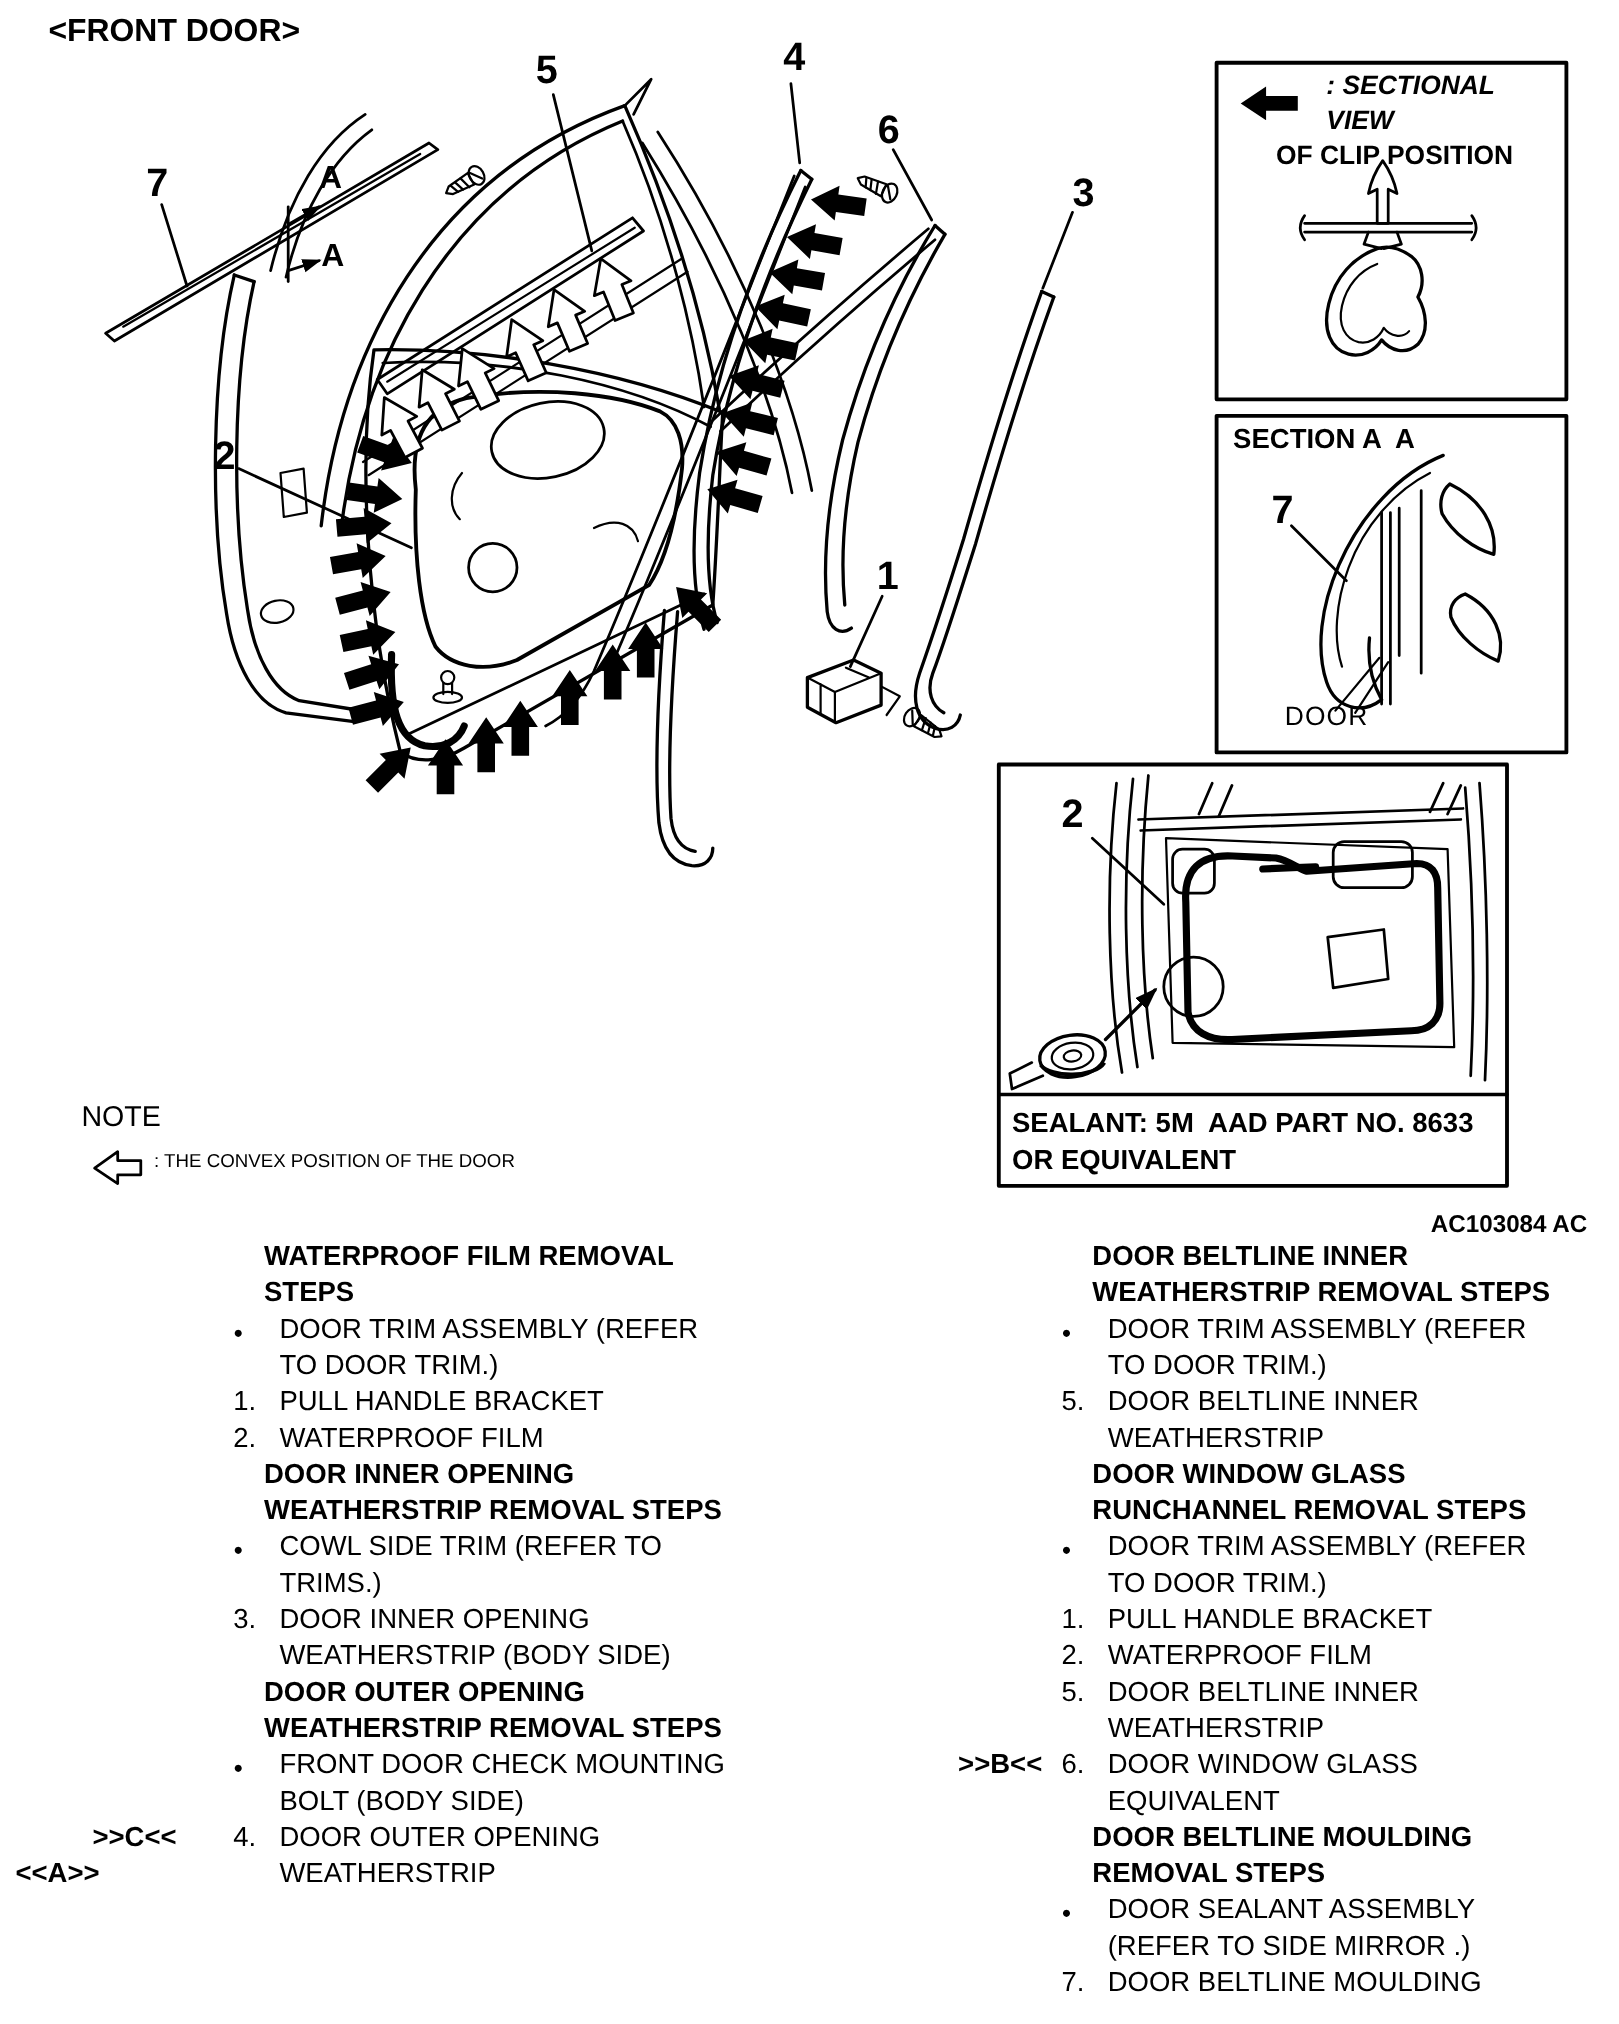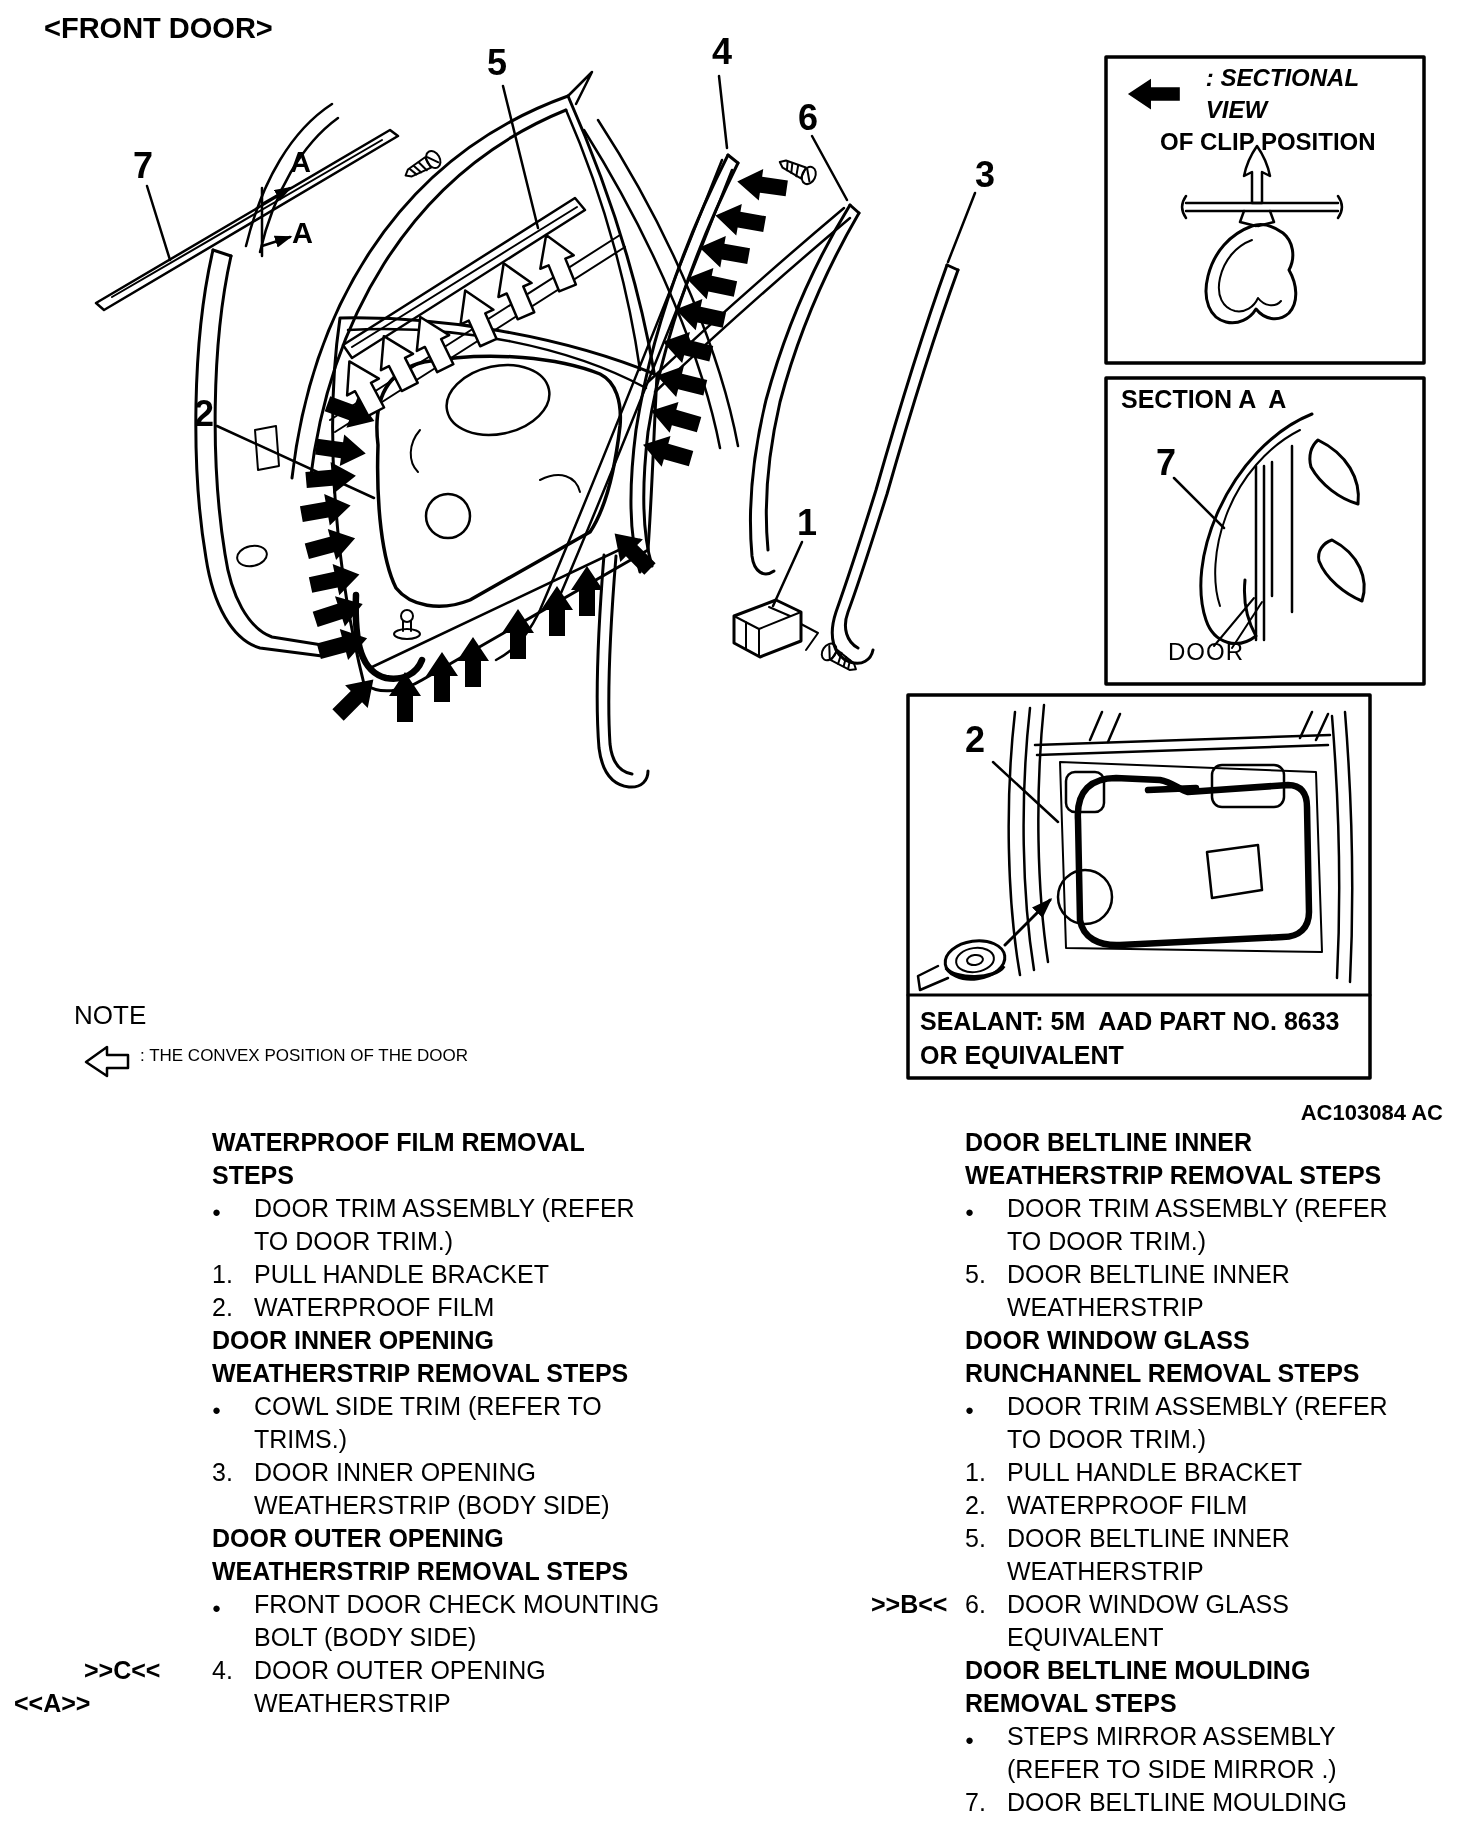--- a/index.html
+++ b/index.html
@@ -20,21 +20,21 @@
   .legend .row1{display:flex;align-items:center;gap:24px;font-style:italic;}
   .legend .row2{margin-left:34px;}
   .sec-title{position:absolute;left:1121px;top:385px;font-size:25px;font-weight:bold;white-space:pre;}
   .door-lbl{position:absolute;left:1168px;top:638px;font-size:24px;letter-spacing:1px;text-align:right;}
   .seal-cap{position:absolute;left:920px;width:446px;font-size:25px;font-weight:bold;white-space:pre;line-height:34px;}
   .fig-code{position:absolute;left:1143px;top:1100px;width:300px;text-align:right;font-size:22px;font-weight:bold;}
   .note-h{position:absolute;left:74px;top:1000px;font-size:26px;}
   .note-line{position:absolute;left:84px;top:1040px;display:flex;align-items:center;gap:10px;font-size:17px;}
   .col{position:absolute;font-size:25px;line-height:33px;}
   .col .trow{position:relative;height:33px;white-space:pre;}
-  .col .trow.bold{font-weight:bold;}
+  .col .trow.bold{font-weight:bold;margin-left:28px;}
   .col .num{display:inline-block;width:42px;}
   .col .num.bullet{font-size:15px;}
   .mk{position:absolute;font-weight:bold;top:0;}
   .col-left .mk.near{left:-128px;}
   .col-left .mk.far{left:-198px;}
   .col-right .mk.near{left:-94px;}
 </style>
 </head>
 <body>
 
@@ -324,18 +324,18 @@
       <div class="trow"><span class="num bullet">●</span><span>DOOR TRIM ASSEMBLY (REFER</span></div>
       <div class="trow"><span class="num"></span><span>TO DOOR TRIM.)</span></div>
       <div class="trow"><span class="num">1.</span><span>PULL HANDLE BRACKET</span></div>
       <div class="trow"><span class="num">2.</span><span>WATERPROOF FILM</span></div>
       <div class="trow"><span class="num">5.</span><span>DOOR BELTLINE INNER</span></div>
       <div class="trow"><span class="num"></span><span>WEATHERSTRIP</span></div>
       <div class="trow"><span class="mk near">&gt;&gt;B&lt;&lt;</span><span class="num">6.</span><span>DOOR WINDOW GLASS</span></div>
       <div class="trow"><span class="num"></span><span>EQUIVALENT</span></div>
       <div class="trow bold"><span>DOOR BELTLINE MOULDING</span></div>
       <div class="trow bold"><span>REMOVAL STEPS</span></div>
-      <div class="trow"><span class="num bullet">●</span><span>STEPS MIRROR ASSEMBLY</span></div>
+      <div class="trow"><span class="num bullet">●</span><span>DOOR SEALANT ASSEMBLY</span></div>
       <div class="trow"><span class="num"></span><span>(REFER TO SIDE MIRROR .)</span></div>
       <div class="trow"><span class="num">7.</span><span>DOOR BELTLINE MOULDING</span></div>
     </div>
 
 </div>
 
 </body></html>

